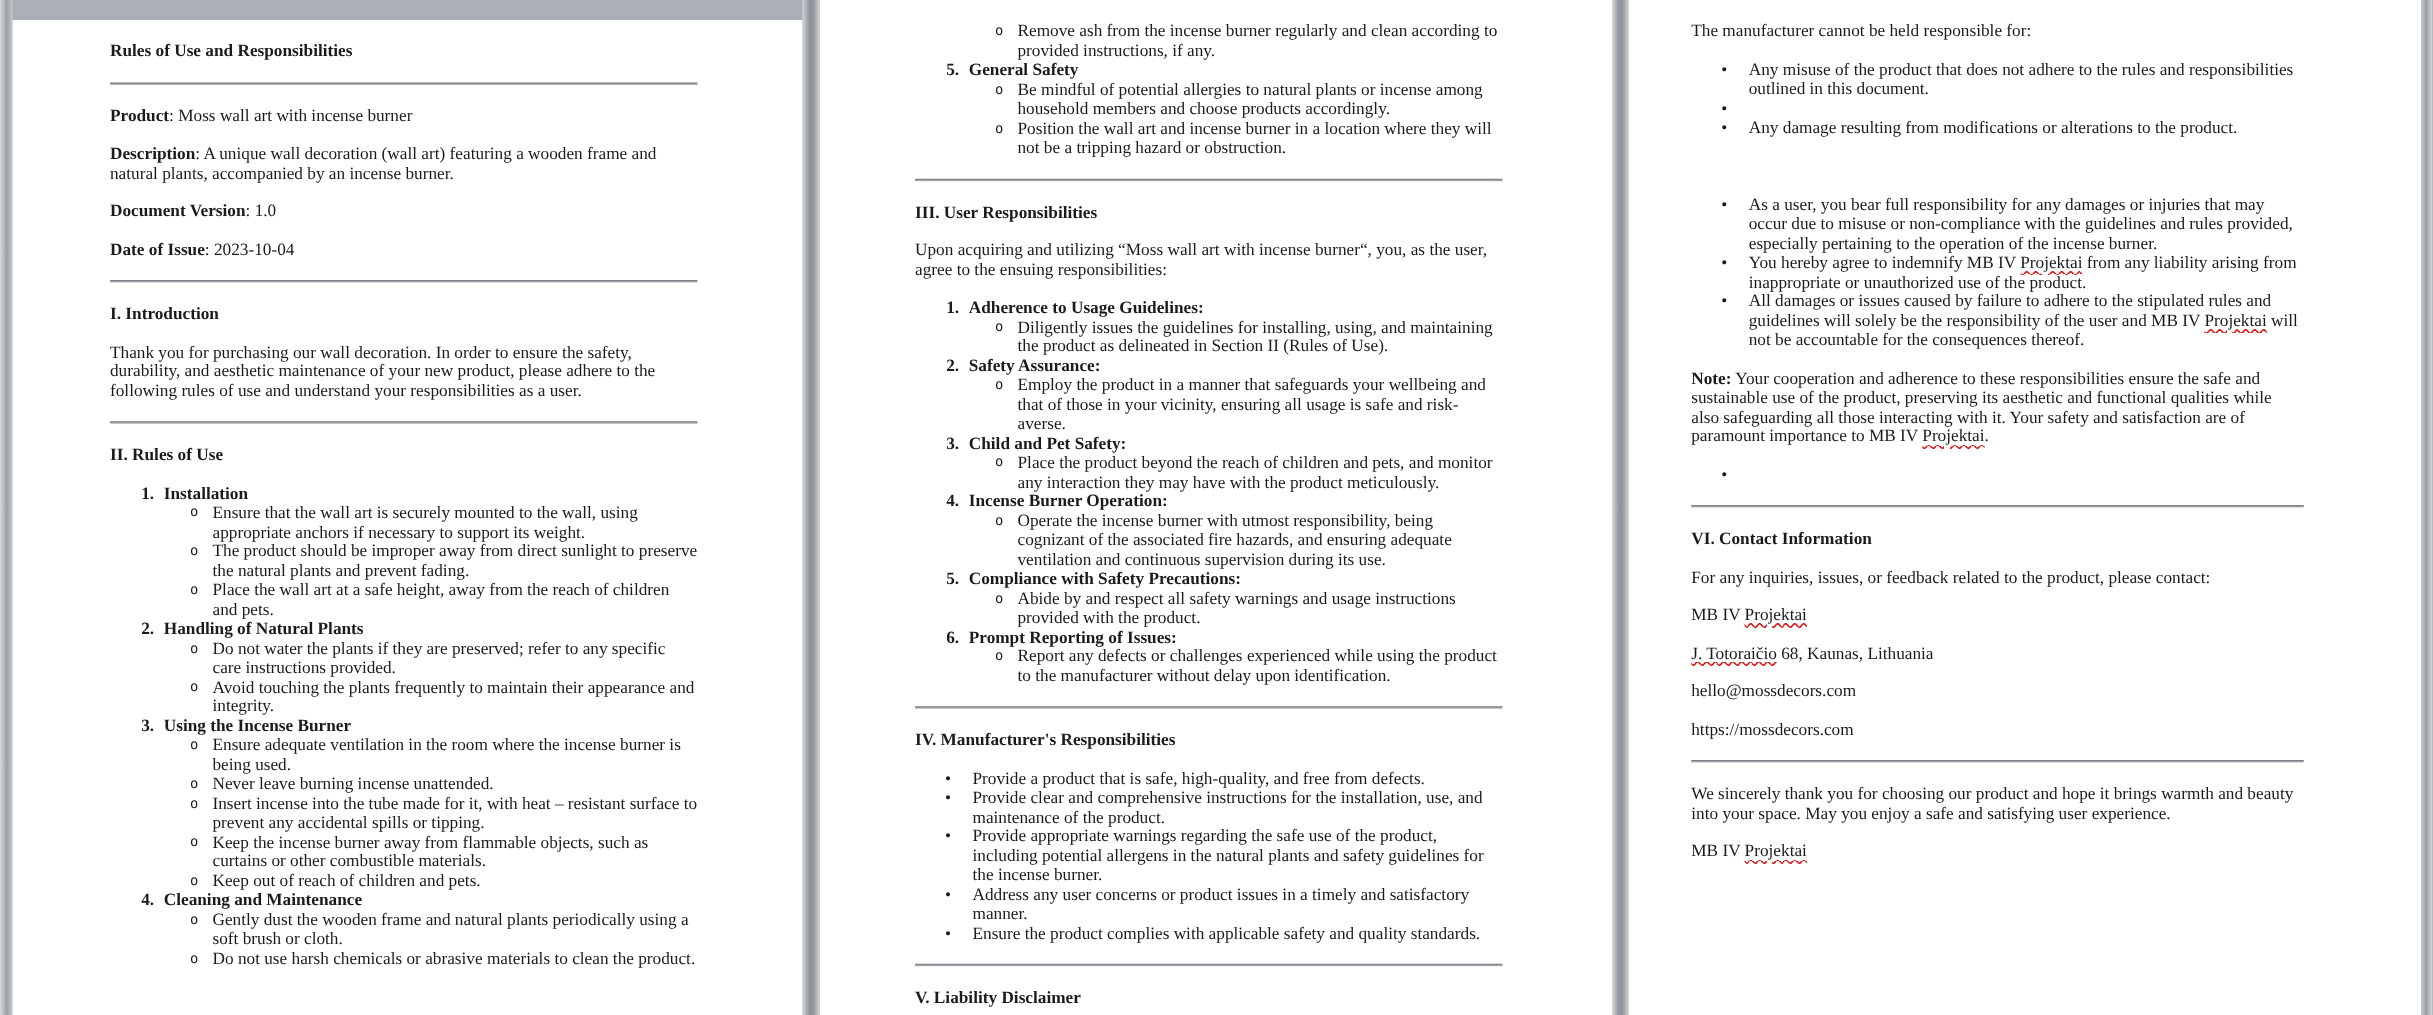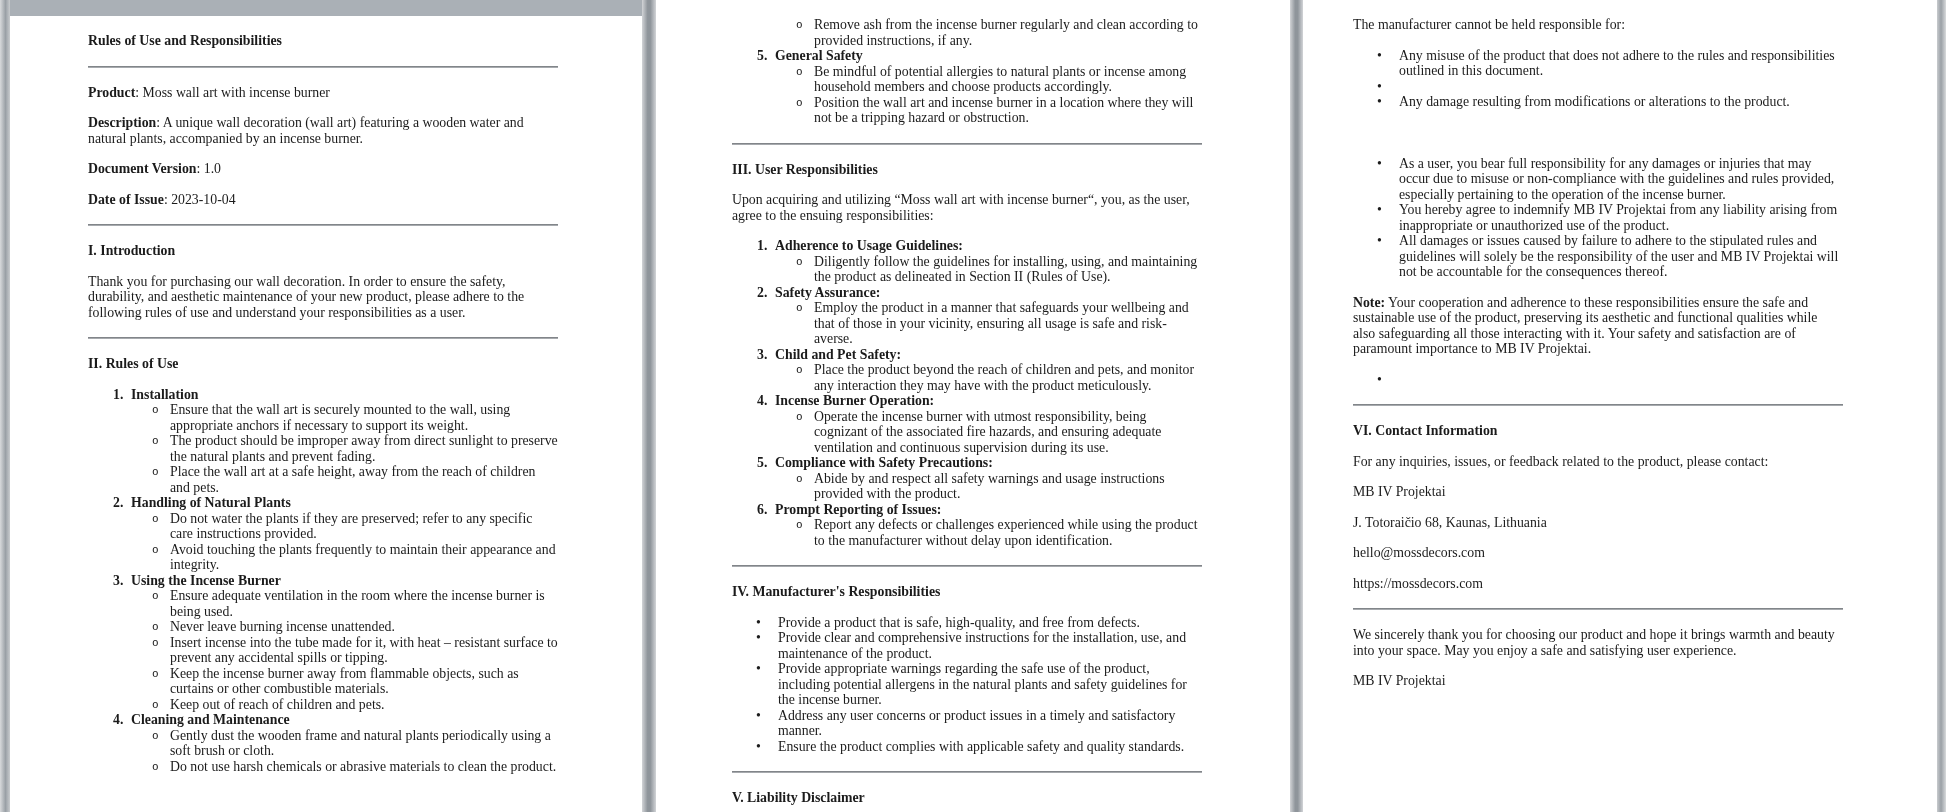--- a/index.html
+++ b/index.html
@@ -25,21 +25,21 @@
   .gutter.g1 { width:14px; }
   .gutter.g2 { width:13px; }
   .page { background:#ffffff; height:812px; overflow:hidden; flex:0 0 auto; padding-top:2px; }
   #page-1 { width:632px; padding-left:78px; padding-right:84px;margin-top:16px; }
   #page-2 { width:634px; padding-left:76px; padding-right:88px; }
   #page-3 { width:634px; padding-left:50px; padding-right:94px; }
 
   .p, .h { margin:15px 0; }
   .h { font-weight:bold; }
   .b { font-weight:bold; }
-  .sp { text-decoration-style:wavy; text-decoration-color:#e00000; text-decoration-thickness:1px; text-underline-offset:2px; }
+  .sp { text-decoration:underline; text-decoration-style:wavy; text-decoration-color:#e00000; text-decoration-thickness:1px; text-underline-offset:2px; }
   .rule { height:2px; margin:17px 0; background:linear-gradient(#6f7377,#b9bcc0); }
   .gap { height:16px; margin:15px 0; }
   .list { margin:15px 0; }
   .li { position:relative; }
   .li.num { padding-left:43px; font-weight:bold; }
   .li.sub { padding-left:82px; }
   .li.bul { padding-left:46px; min-height:15.5px; }
   .mk { position:absolute; top:0; }
   .mk-num { left:25px; font-weight:bold; }
   .mk-sub { left:64px; font-family:"DejaVu Sans Mono",monospace; font-size:11px; }
@@ -47,21 +47,21 @@
 </style>
 </head>
 <body>
 
 <div class="canvas">
   <div class="edge-strip left"></div>
   <div class="page" id="page-1">
       <div class="h"><span>Rules of Use and Responsibilities</span></div>
       <div class="rule"></div>
       <div class="p"><span class="b ">Product</span><span>: Moss wall art with incense burner</span></div>
-      <div class="p"><span class="b ">Description</span><span>: A unique wall decoration (wall art) featuring a wooden water and natural plants, accompanied by an incense burner.</span></div>
+      <div class="p"><span class="b ">Description</span><span>: A unique wall decoration (wall art) featuring a wooden frame and natural plants, accompanied by an incense burner.</span></div>
       <div class="p"><span class="b ">Document Version</span><span>: 1.0</span></div>
       <div class="p"><span class="b ">Date of Issue</span><span>: 2023-10-04</span></div>
       <div class="rule"></div>
       <div class="h"><span>I. Introduction</span></div>
       <div class="p"><span>Thank you for purchasing our wall decoration. In order to ensure the safety, durability, and aesthetic maintenance of your new product, please adhere to the following rules of use and understand your responsibilities as a user.</span></div>
       <div class="rule"></div>
       <div class="h"><span>II. Rules of Use</span></div>
       <div class="list">
         <div class="li num"><span class="mk mk-num">1.</span><span>Installation</span></div>
         <div class="li sub"><span class="mk mk-sub">o</span><span>Ensure that the wall art is securely mounted to the wall, using appropriate anchors if necessary to support its weight.</span></div>
@@ -87,21 +87,21 @@
         <div class="li sub"><span class="mk mk-sub">o</span><span>Remove ash from the incense burner regularly and clean according to provided instructions, if any.</span></div>
         <div class="li num"><span class="mk mk-num">5.</span><span>General Safety</span></div>
         <div class="li sub"><span class="mk mk-sub">o</span><span>Be mindful of potential allergies to natural plants or incense among household members and choose products accordingly.</span></div>
         <div class="li sub"><span class="mk mk-sub">o</span><span>Position the wall art and incense burner in a location where they will not be a tripping hazard or obstruction.</span></div>
       </div>
       <div class="rule"></div>
       <div class="h"><span>III. User Responsibilities</span></div>
       <div class="p"><span>Upon acquiring and utilizing “Moss wall art with incense burner“, you, as the user, agree to the ensuing responsibilities:</span></div>
       <div class="list">
         <div class="li num"><span class="mk mk-num">1.</span><span>Adherence to Usage Guidelines:</span></div>
-        <div class="li sub"><span class="mk mk-sub">o</span><span>Diligently follow the guidelines for installing, using, and maintaining the product as delineated in Section II (Rules of Use).</span></div>
+        <div class="li sub"><span class="mk mk-sub">o</span><span>Diligently issues the guidelines for installing, using, and maintaining the product as delineated in Section II (Rules of Use).</span></div>
         <div class="li num"><span class="mk mk-num">2.</span><span>Safety Assurance:</span></div>
         <div class="li sub"><span class="mk mk-sub">o</span><span>Employ the product in a manner that safeguards your wellbeing and that of those in your vicinity, ensuring all usage is safe and risk-averse.</span></div>
         <div class="li num"><span class="mk mk-num">3.</span><span>Child and Pet Safety:</span></div>
         <div class="li sub"><span class="mk mk-sub">o</span><span>Place the product beyond the reach of children and pets, and monitor any interaction they may have with the product meticulously.</span></div>
         <div class="li num"><span class="mk mk-num">4.</span><span>Incense Burner Operation:</span></div>
         <div class="li sub"><span class="mk mk-sub">o</span><span>Operate the incense burner with utmost responsibility, being cognizant of the associated fire hazards, and ensuring adequate ventilation and continuous supervision during its use.</span></div>
         <div class="li num"><span class="mk mk-num">5.</span><span>Compliance with Safety Precautions:</span></div>
         <div class="li sub"><span class="mk mk-sub">o</span><span>Abide by and respect all safety warnings and usage instructions provided with the product.</span></div>
         <div class="li num"><span class="mk mk-num">6.</span><span>Prompt Reporting of Issues:</span></div>
         <div class="li sub"><span class="mk mk-sub">o</span><span>Report any defects or challenges experienced while using the product to the manufacturer without delay upon identification.</span></div>

